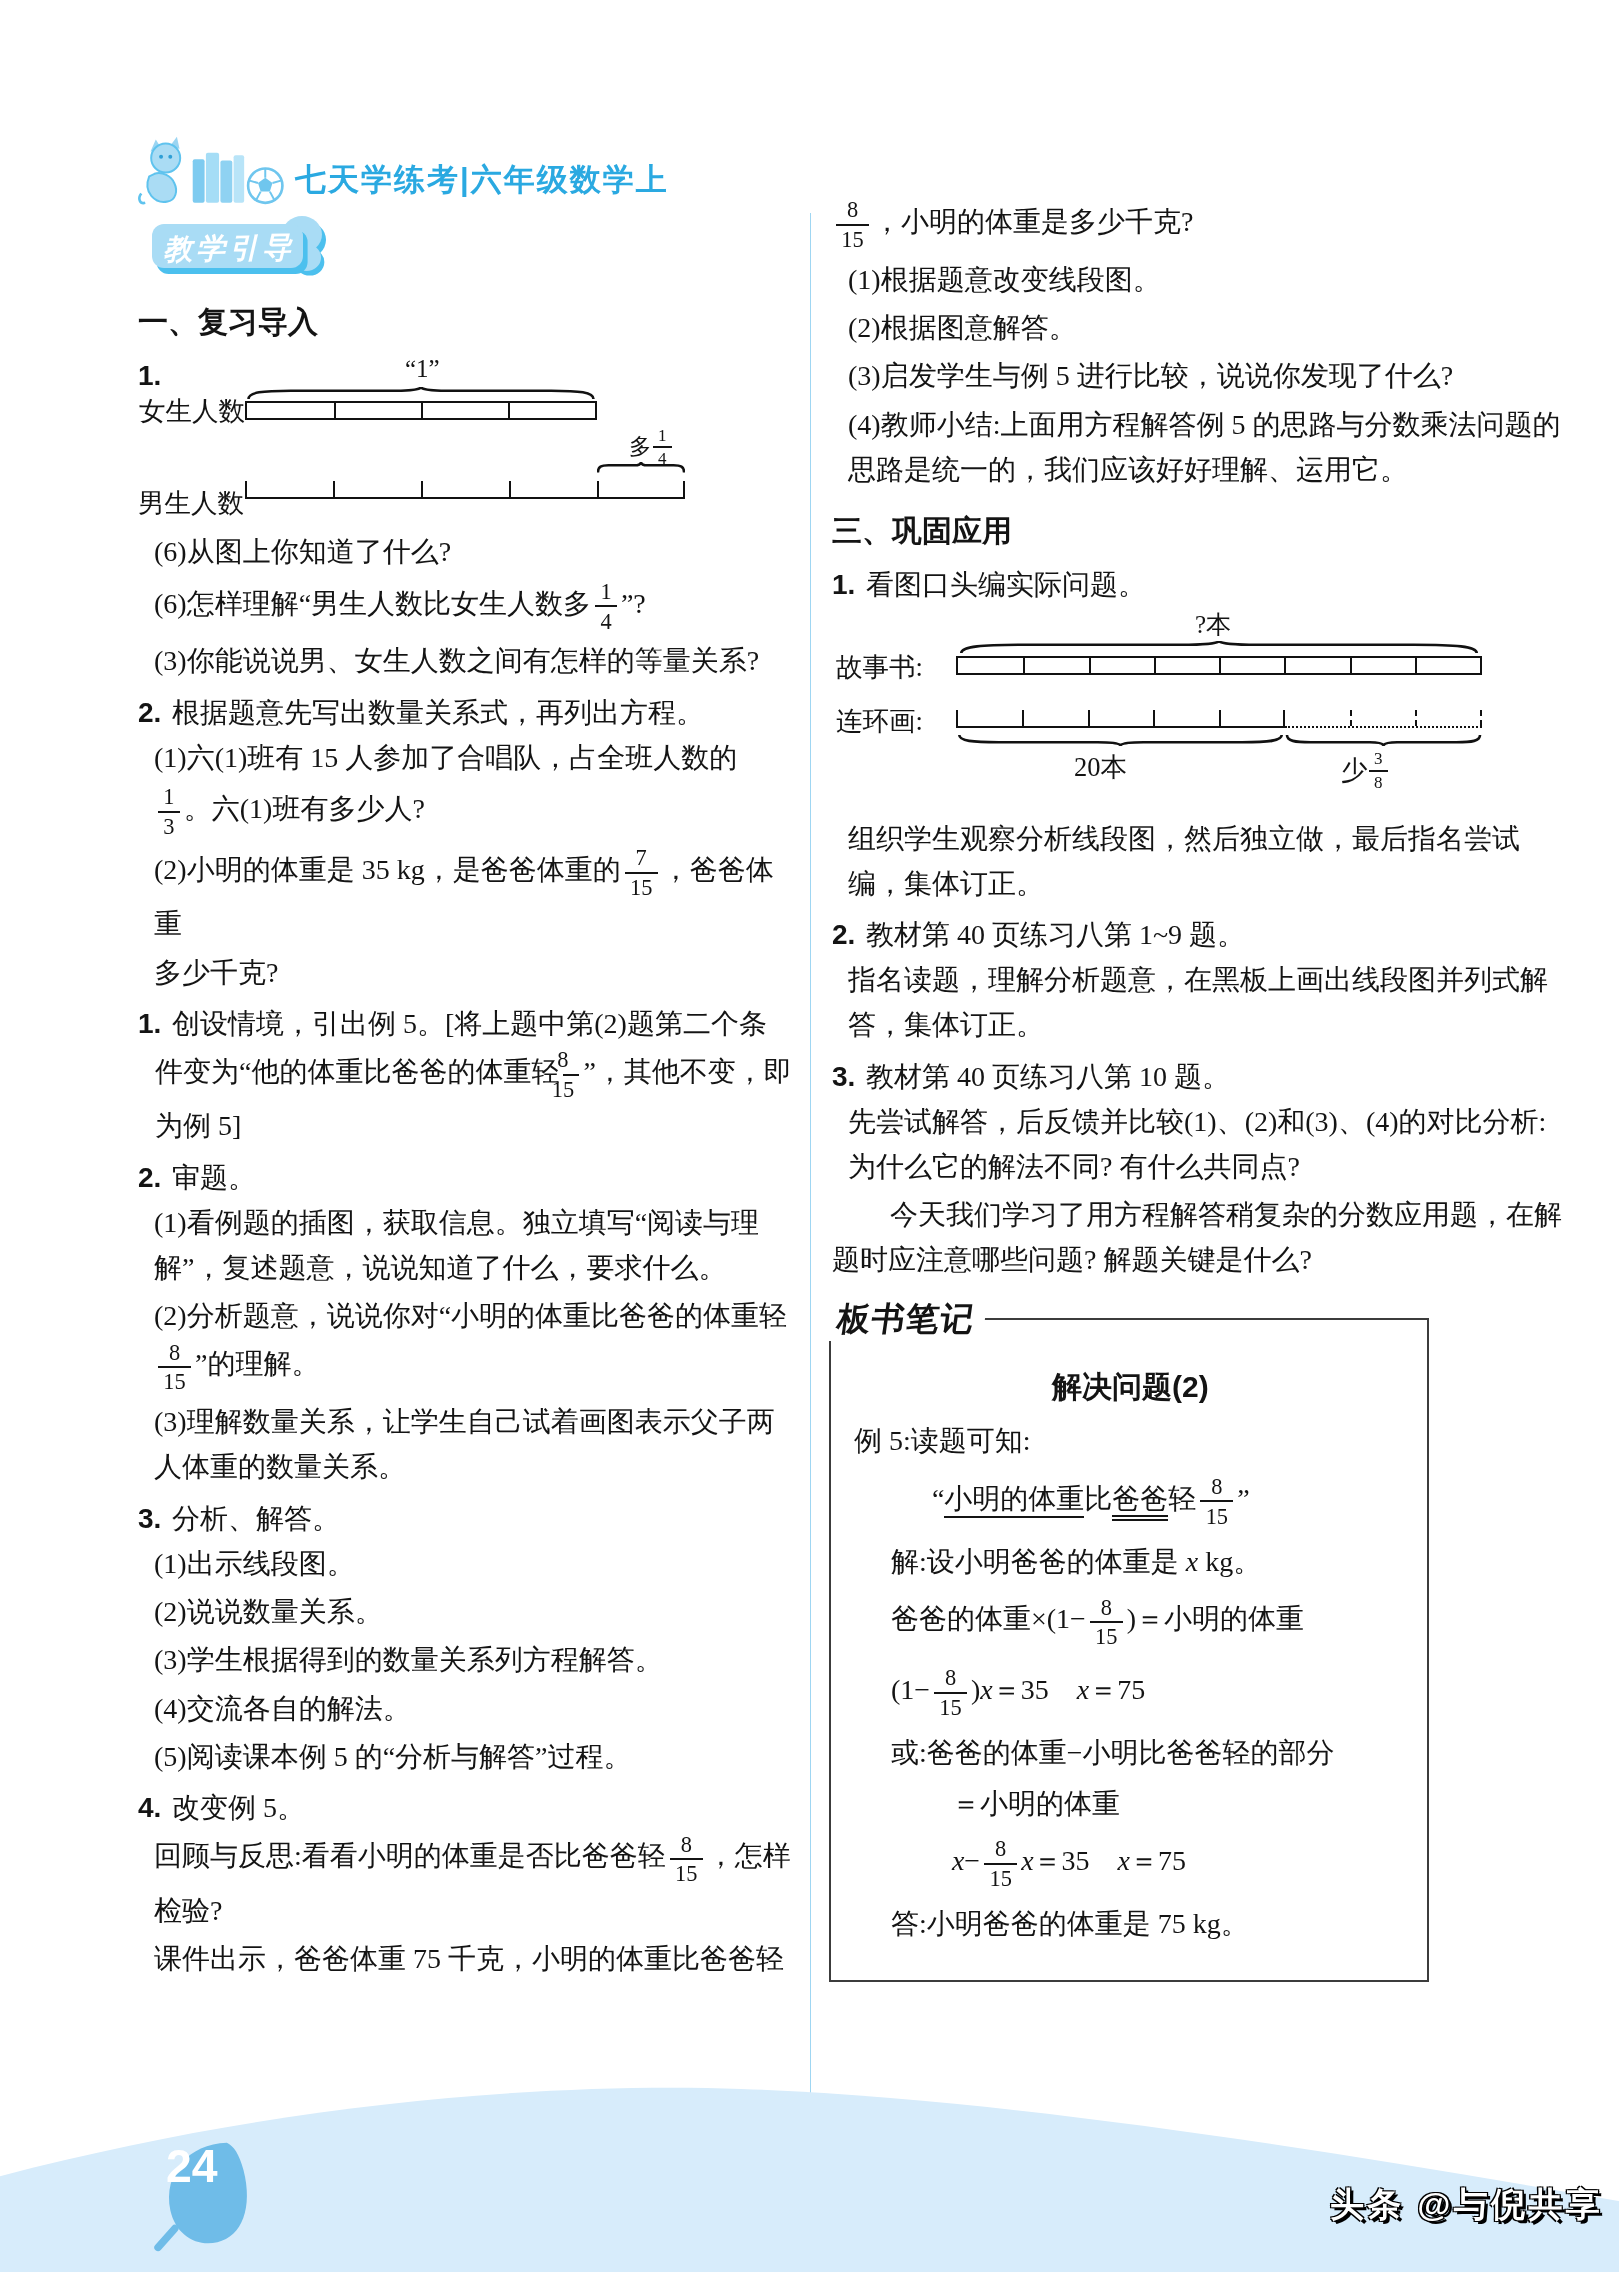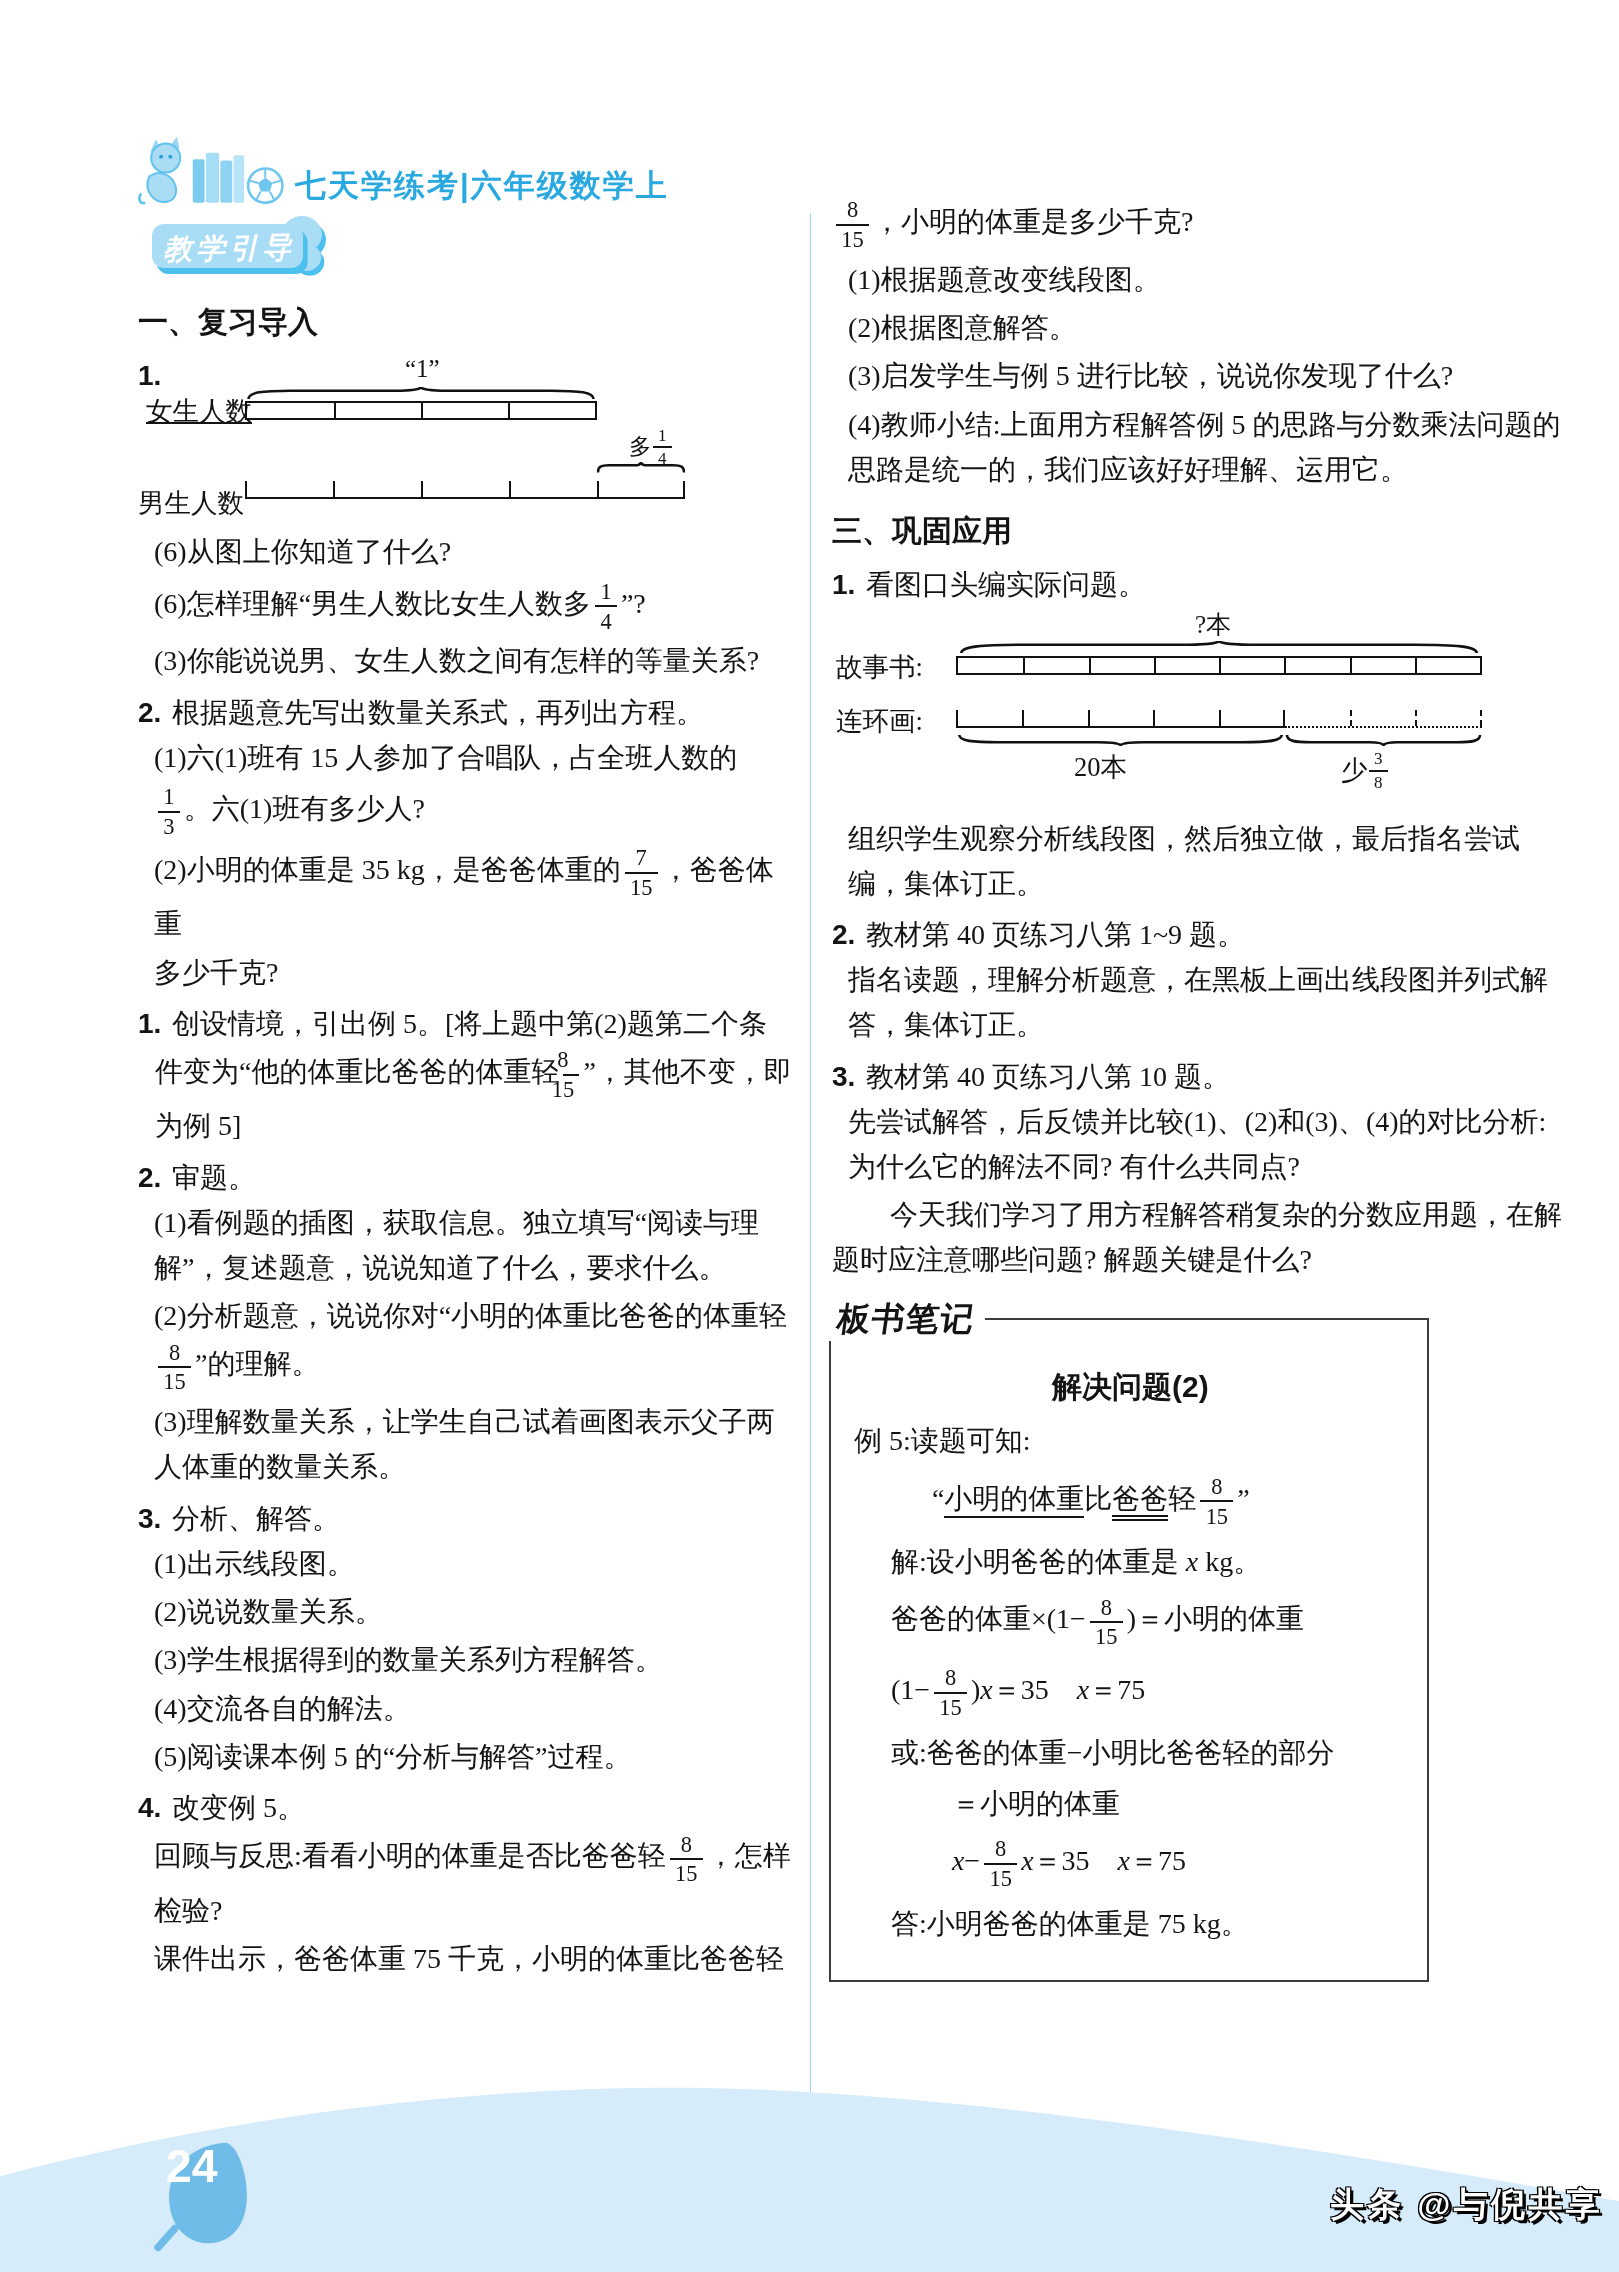--- a/index.html
+++ b/index.html
@@ -2,21 +2,21 @@
 <html style="font-size:10.6px"><head>
 <meta charset="utf-8">
 <style>
   html,body{margin:0;padding:0;}
   body{
     width:1620px;height:2273px;position:relative;background:#ffffff;
     font-family:"Liberation Serif","DejaVu Serif",serif;color:#141414;overflow:hidden;
   }
   
   .hdr-title{
-    position:absolute;left:295px;top:165px;font-family:"Liberation Sans","DejaVu Sans",sans-serif;
+    position:absolute;left:295px;top:159px;font-family:"Liberation Sans","DejaVu Sans",sans-serif;
     font-weight:bold;font-size:31px;color:#2aa9e1;letter-spacing:2px;
   }
   .mascot{position:absolute;left:136px;top:130px;width:153px;height:81px;}
   
   .badge{position:absolute;left:152px;top:224px;width:173px;height:48px;}
   .badge .bg{
     position:absolute;left:0;top:0;width:151px;height:44px;background:#a9dcf5;border-radius:12px;
     box-shadow:4.6px 6px 0 #4cc0ee;
   }
   .badge .bump1{position:absolute;left:130px;top:-8px;width:40px;height:37px;background:#a9dcf5;border-radius:50%;box-shadow:4px 5.3px 0 #4cc0ee;}
@@ -119,21 +119,21 @@
 <div id="left-col" class="col">
     <div class="p h"><span>一、复习导入</span></div>
     <div class="p num"><span class="n">1.</span></div>
     <div id="diagram1" class="diag">
   <div class="dlabel" style="left:267px;top:-6.6px;font-size:25px;">“1”</div>
   <div class="brace" style="left:107px;top:26.5px;width:352px;height:12px;">
     <svg viewBox="0 0 100 16" preserveAspectRatio="none">
           <path d="M1,16 C1,7 5,5 13,5 L43,5 C47.5,5 49.5,3 50,0.5 C50.5,3 52.5,5 57,5 L87,5 C95,5 99,7 99,16" fill="none" stroke="#111" stroke-width="2.6" vector-effect="non-scaling-stroke"></path>
         </svg>
   </div>
-  <div class="dlabel" style="left:8px;top:36px;text-decoration:underline;">女生人数</div>
+  <div class="dlabel" style="left:1px;top:36px;">女生人数</div>
   <div class="bar" style="left:107px;top:41px;width:352px;height:18.5px;">
     <div class="tk" style="left:25%;"></div>
     <div class="tk" style="left:50%;"></div>
     <div class="tk" style="left:75%;"></div>
   </div>
   <div class="morefrac" style="left:491px;top:64px;">
     <span>多</span>
     <span class="fr">
           <span class="fn">1</span>
           <span class="fd">4</span>

